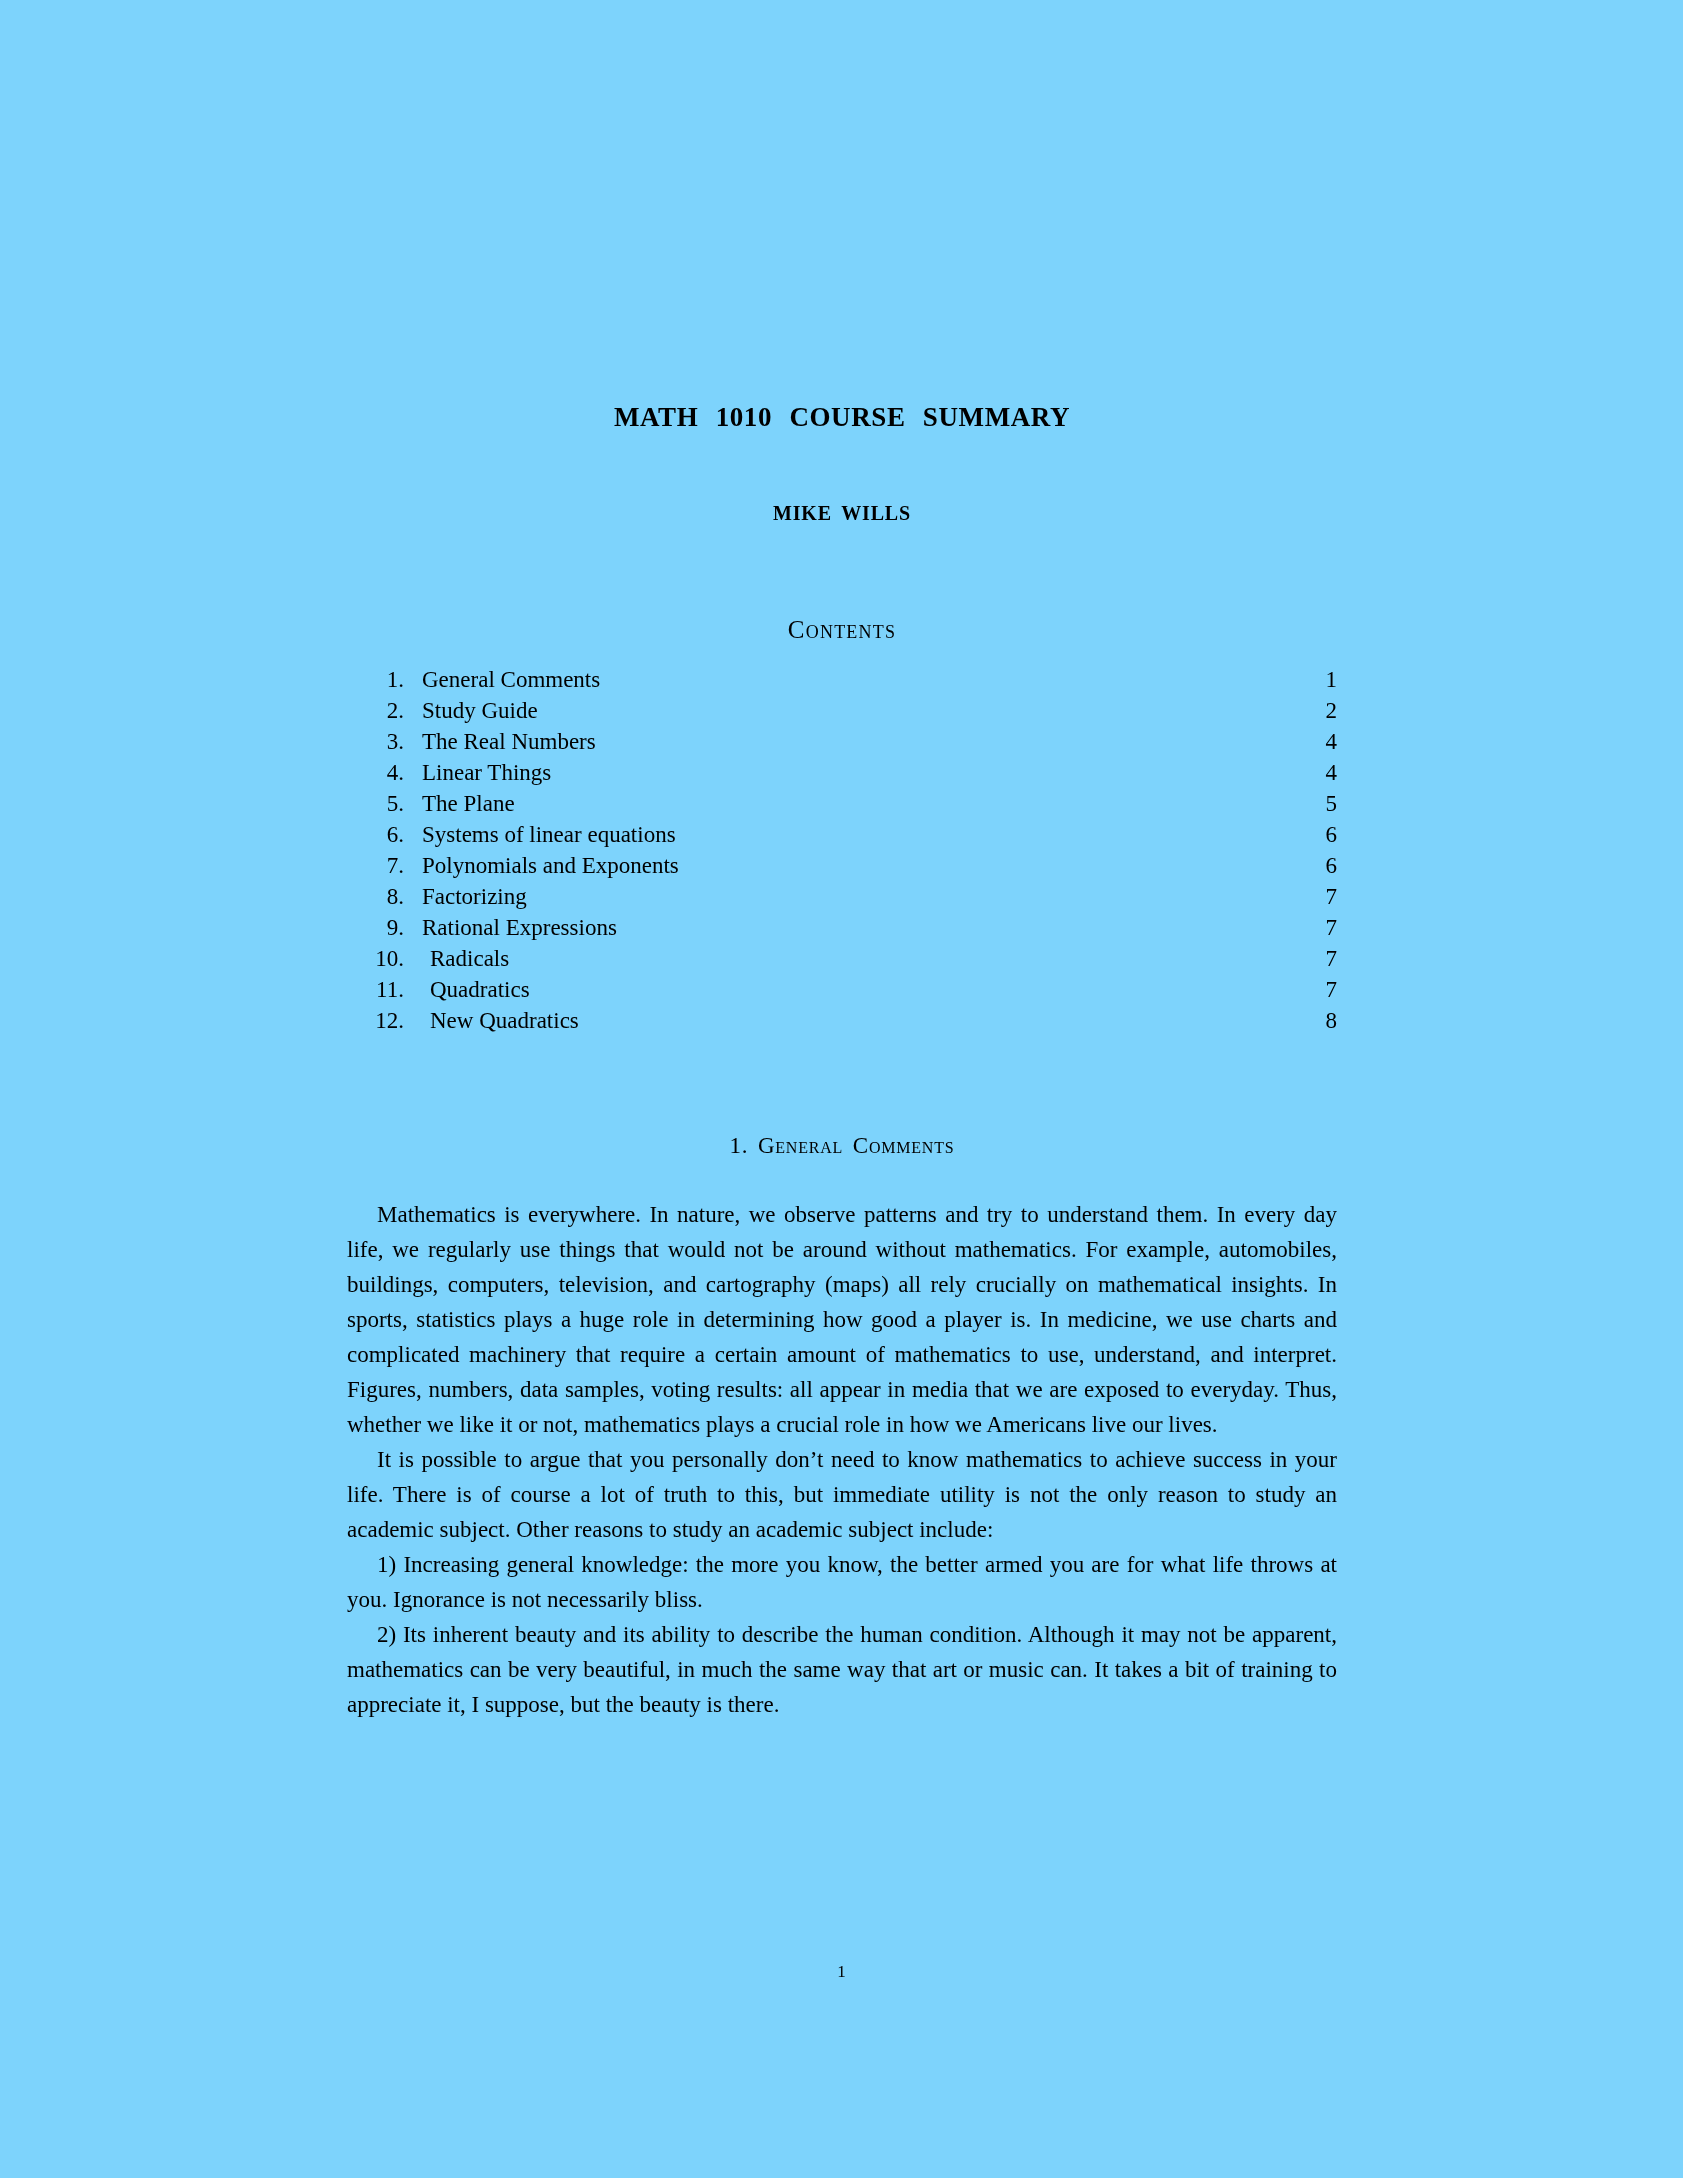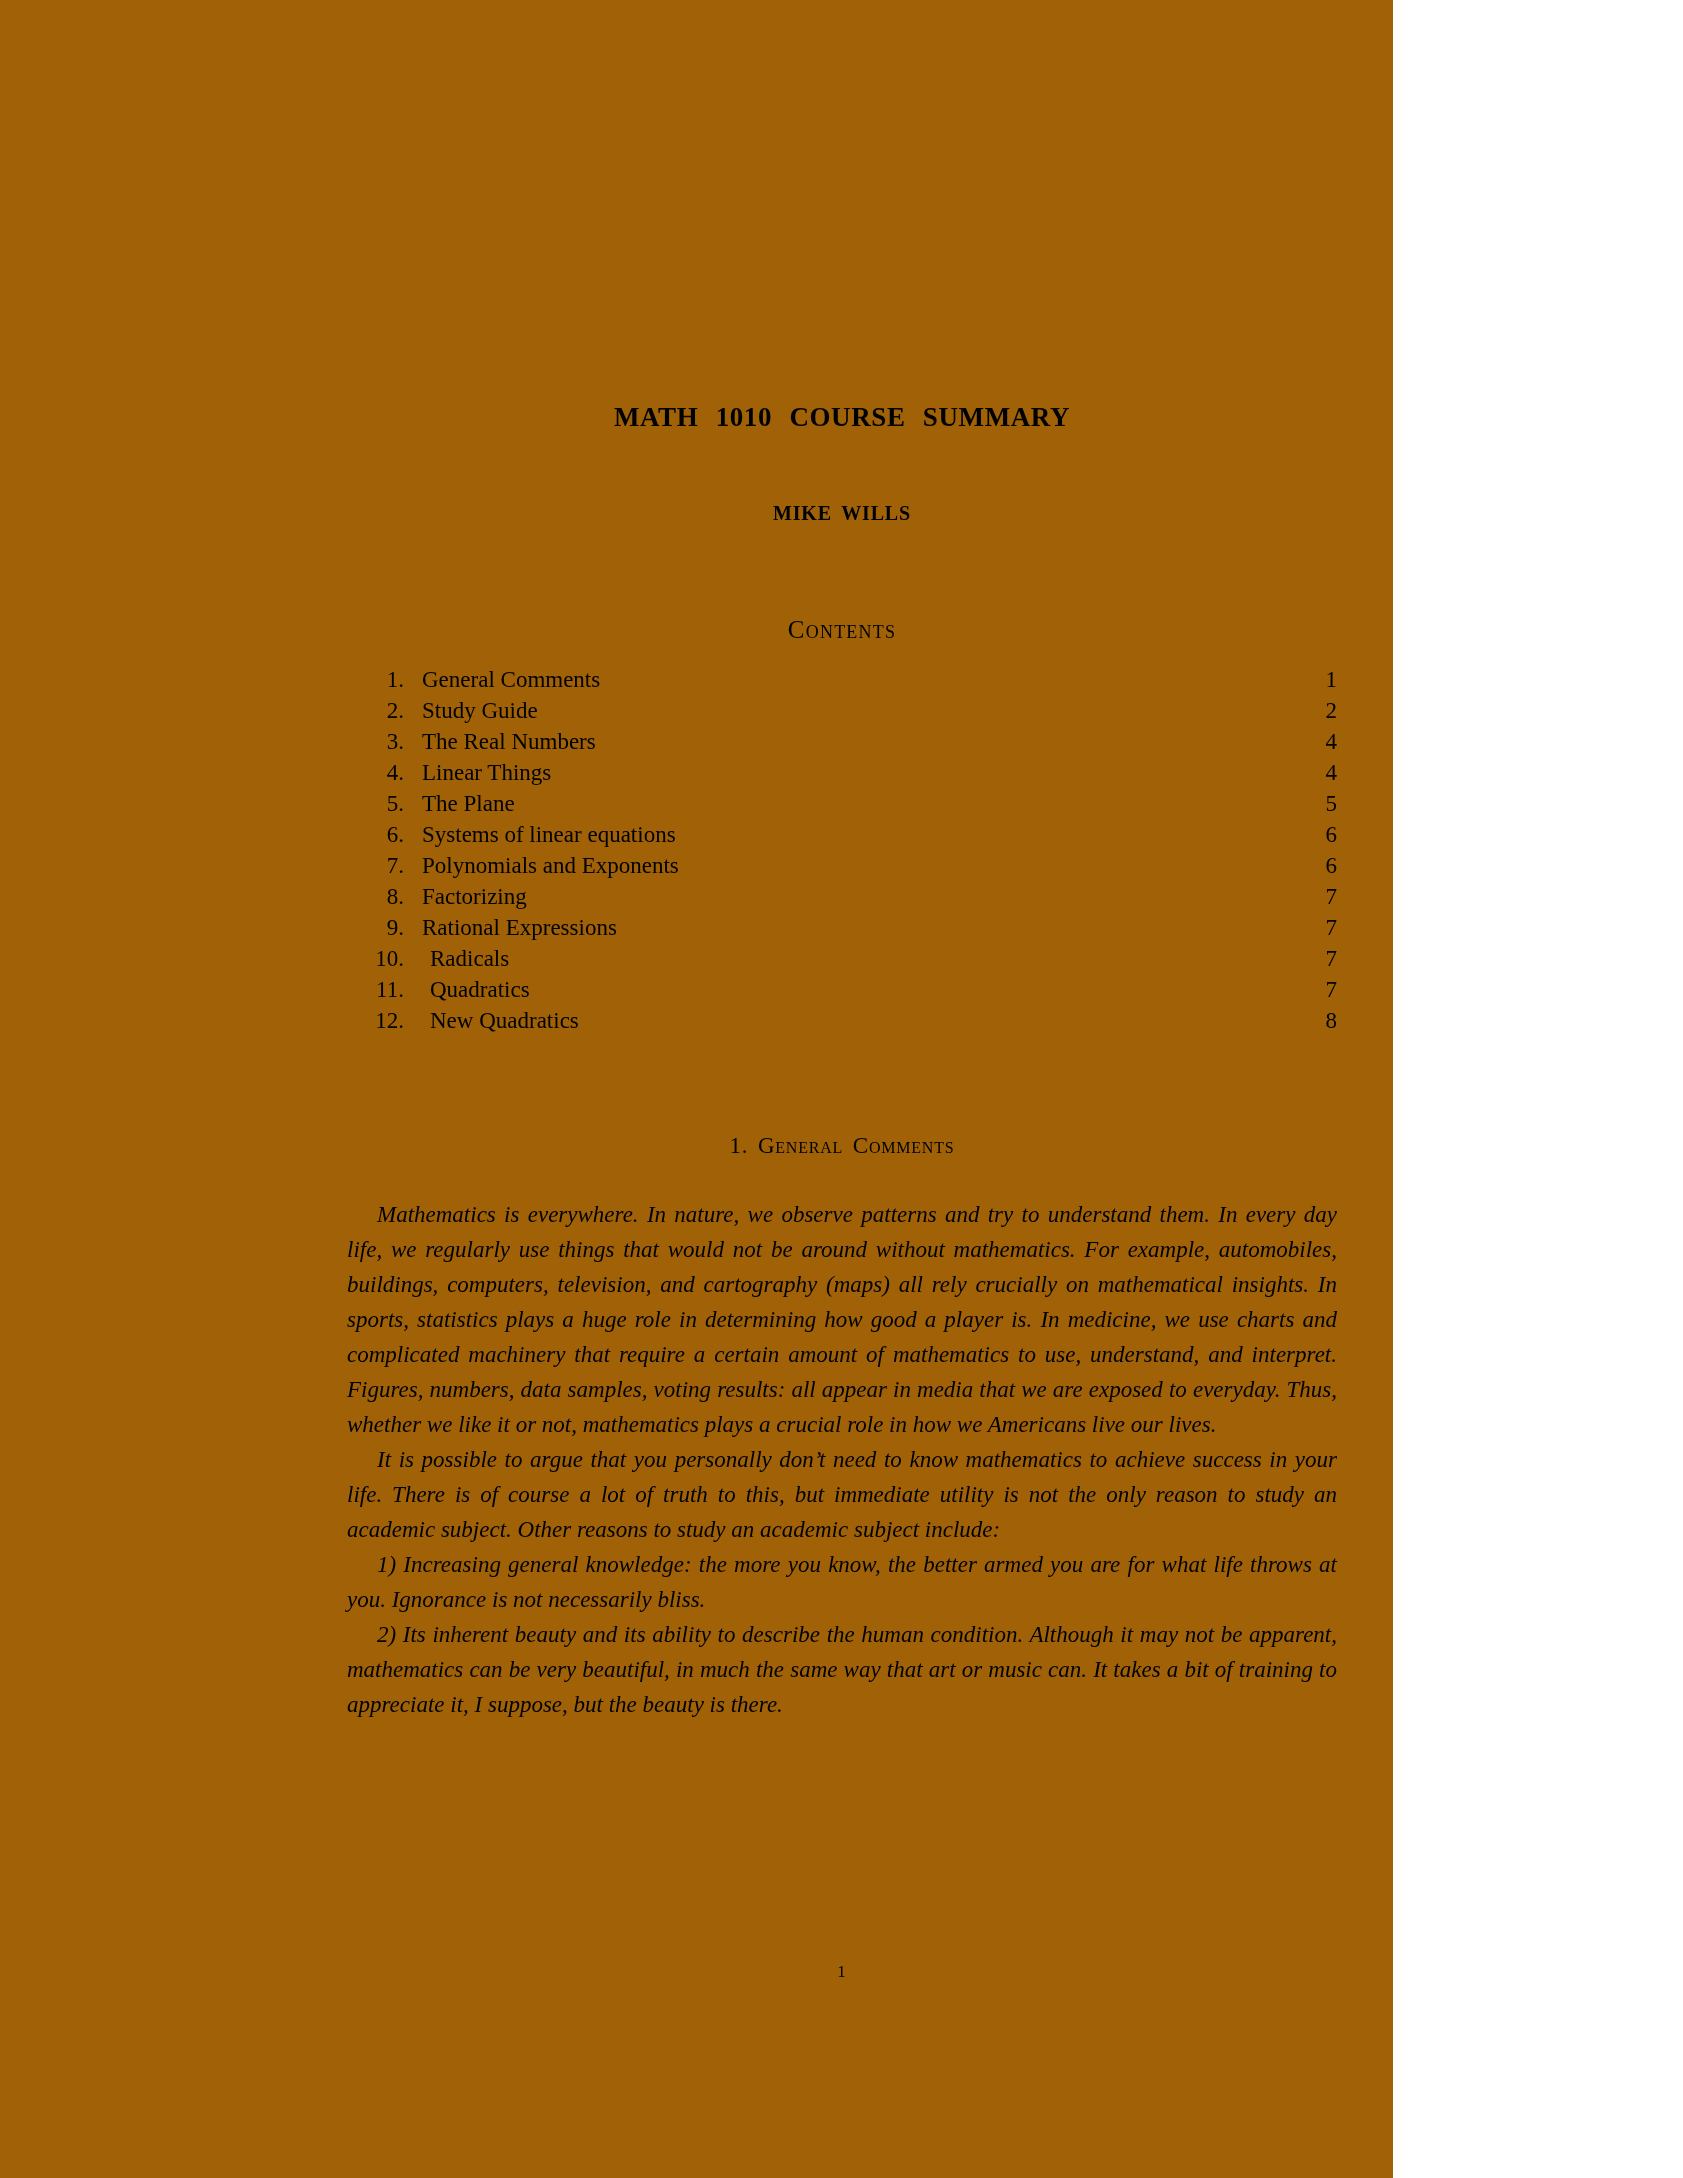--- a/index.html
+++ b/index.html
@@ -12,23 +12,23 @@
     height: 2178px;
     font-family: "Liberation Serif", "DejaVu Serif", serif;
     color: #000000;
     position: relative;
     overflow: hidden;
   }
   .page {
     position: absolute;
     left: 0;
     top: 0;
-    width: 1393px;
+    width: 1683px;
     height: 2178px;
-    background: #a16207;
+    background: #7dd3fc;
   }
   .content {
     position: absolute;
     left: 347px;
     top: 0;
     width: 990px;
   }
 
   
   .doc-title {
@@ -98,21 +98,20 @@
     font-size: 23px;
     font-weight: normal;
     font-variant: small-caps;
     letter-spacing: 0.8px;
     word-spacing: 3px;
   }
 
   
   .body-block {
     padding-top: 22px;
-    font-style: italic;
   }
   p.para {
     margin: 0;
     font-size: 23px;
     line-height: 35px;
     text-align: justify;
     text-indent: 30px;
     hyphens: manual;
   }
 

